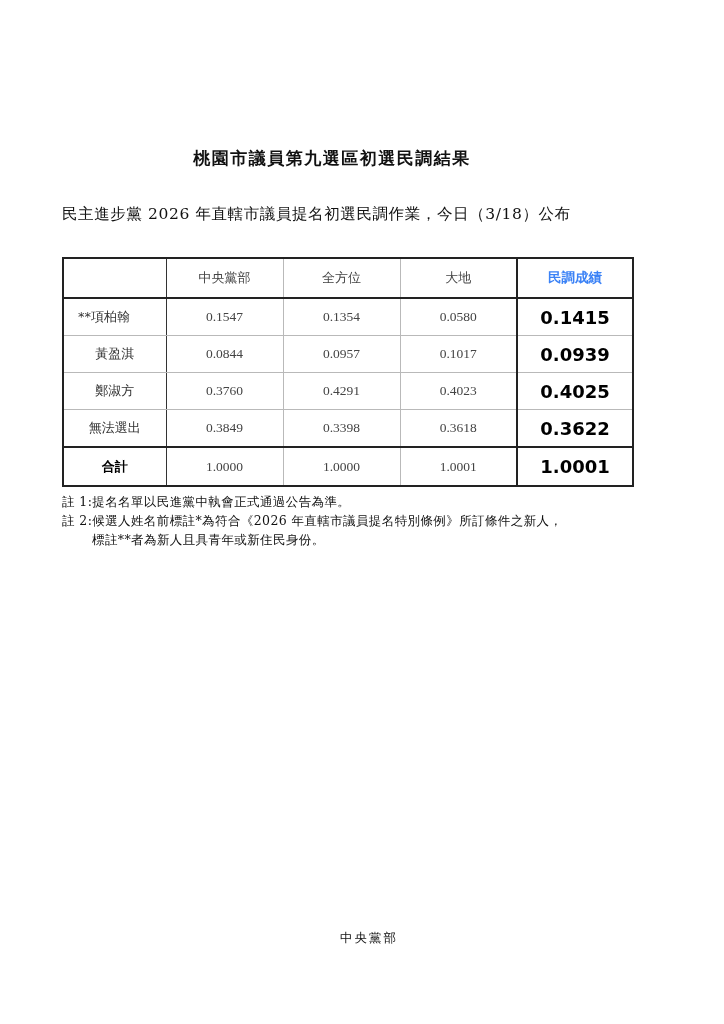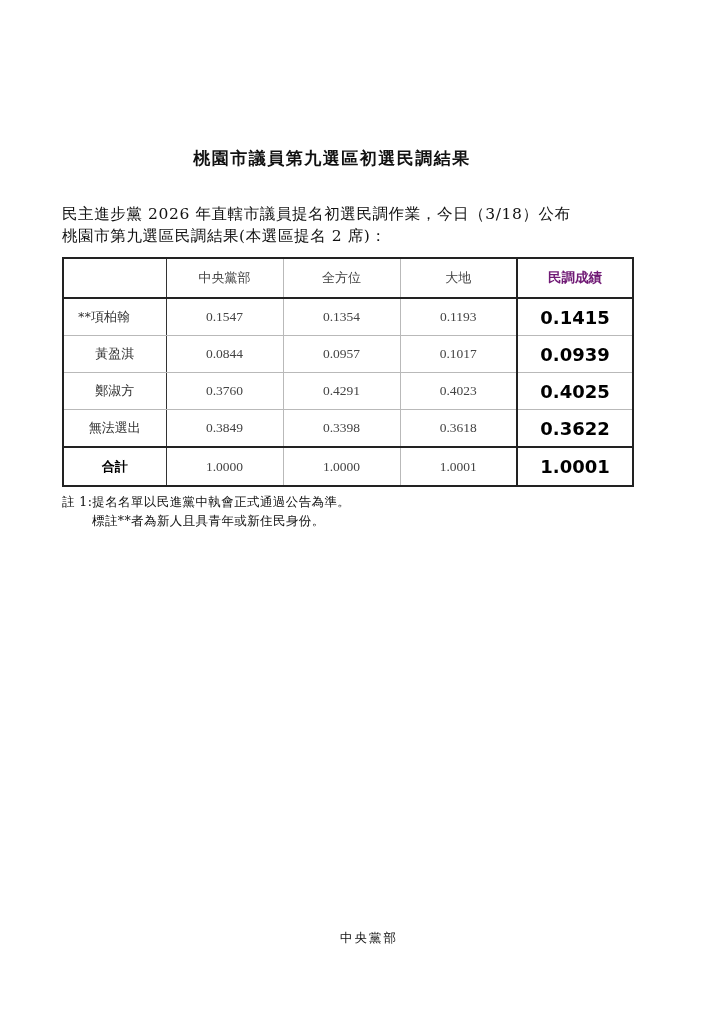--- a/index.html
+++ b/index.html
@@ -11,34 +11,33 @@
   table.results td, table.results th { border:1px solid #b9b9b9; text-align:center; font-size:13px; font-weight:normal; color:#333; padding:0; height:36px; }
   table.results { border:2px solid #222; }
   table.results tr.hdr th { height:38px; border-bottom:2px solid #222; }
   table.results tr.total td { height:37px; border-top:2px solid #222; }
   table.results .final { border-left:2px solid #222; color:#000; font-weight:bold; font-size:13.5px; }
   table.results .namecol { border-right:1.5px solid #333;margin-top:28px; }
   table.results .name { font-family:"DejaVu Sans","Liberation Sans",sans-serif; font-size:13px; color:#333; }
   table.results .num { font-family:"Liberation Serif","DejaVu Serif",serif; font-size:13.5px; color:#444; }
   table.results .boldname { font-weight:bold; color:#000; }
   table.results th.colh { font-family:"DejaVu Sans","Liberation Sans",sans-serif; font-size:13px; color:#444; }
-  table.results th.final { font-family:"DejaVu Sans","Liberation Sans",sans-serif; color:#701a75; font-weight:bold;border-radius:15px; }
+  table.results th.final { font-family:"DejaVu Sans","Liberation Sans",sans-serif; color:#3b82f6; font-weight:bold;border-radius:15px; }
   table.results td.finalnum { font-family:"DejaVu Sans","Liberation Sans",sans-serif; color:#000; font-weight:bold; font-size:18px; }
   .notes { position:absolute; left:62px; top:492px; font-size:12.5px; line-height:19px; letter-spacing:0.4px; }
   .notes .indent { padding-left:30px; }
   .footer { position:absolute; left:0; width:724px; top:928px; text-align:center; font-size:12.5px; line-height:19px; letter-spacing:2px; padding-left:14px; box-sizing:border-box; }
 </style>
 </head>
 <body>
 
 <div class="title serif">桃園市議員第九選區初選民調結果</div>
 
 <div class="intro serif">
   <div>民主進步黨 2026 年直轄市議員提名初選民調作業，今日（3/18）公布</div>
-  <div>桃園市第九選區民調結果(本選區提名 2 席)：</div>
 </div>
 
 <table class="results">
   <colgroup>
     <col style="width:103px">
       <col style="width:117px">
       <col style="width:117px">
       <col style="width:117px">
       <col style="width:116px">
   </colgroup>
@@ -47,21 +46,21 @@
     <th class="colh namecol"></th>
     <th class="colh">中央黨部</th>
     <th class="colh">全方位</th>
     <th class="colh">大地</th>
     <th class="final">民調成績</th>
   </tr>
   <tr>
     <td class="name namecol" style="text-align:left;padding-left:14px;">**項柏翰</td>
     <td class="num">0.1547</td>
     <td class="num">0.1354</td>
-    <td class="num">0.1193</td>
+    <td class="num">0.0580</td>
     <td class="final finalnum">0.1415</td>
   </tr>
   <tr>
     <td class="name namecol">黃盈淇</td>
     <td class="num">0.0844</td>
     <td class="num">0.0957</td>
     <td class="num">0.1017</td>
     <td class="final finalnum">0.0939</td>
   </tr>
   <tr>
@@ -83,18 +82,19 @@
     <td class="num">1.0000</td>
     <td class="num">1.0000</td>
     <td class="num">1.0001</td>
     <td class="final finalnum">1.0001</td>
   </tr>
 </tbody>
   </table>
 
 <div class="notes serif">
   <div>註 1:提名名單以民進黨中執會正式通過公告為準。</div>
+  <div>註 2:候選人姓名前標註*為符合《2026 年直轄市議員提名特別條例》所訂條件之新人，</div>
   <div class="indent">標註**者為新人且具青年或新住民身份。</div>
 </div>
 
 <div class="footer serif">
   <div>中央黨部</div>
 </div>
 
 </body></html>

